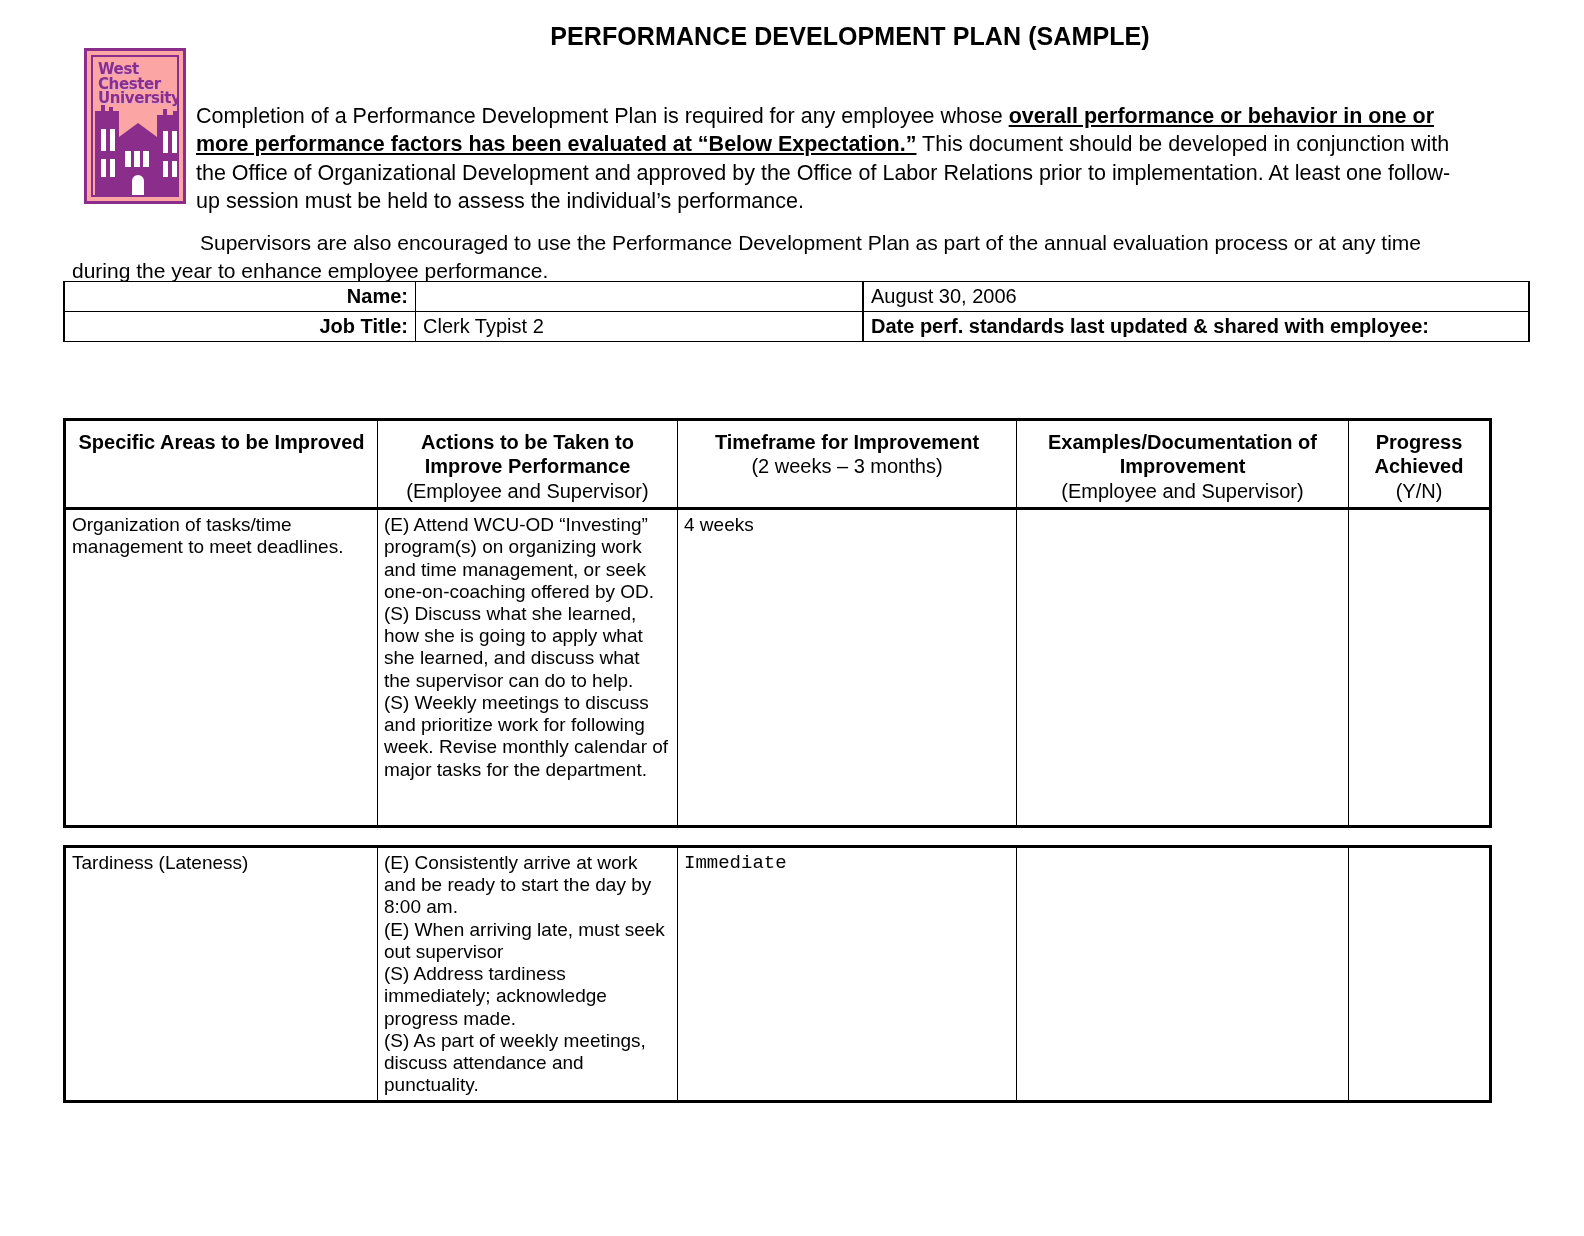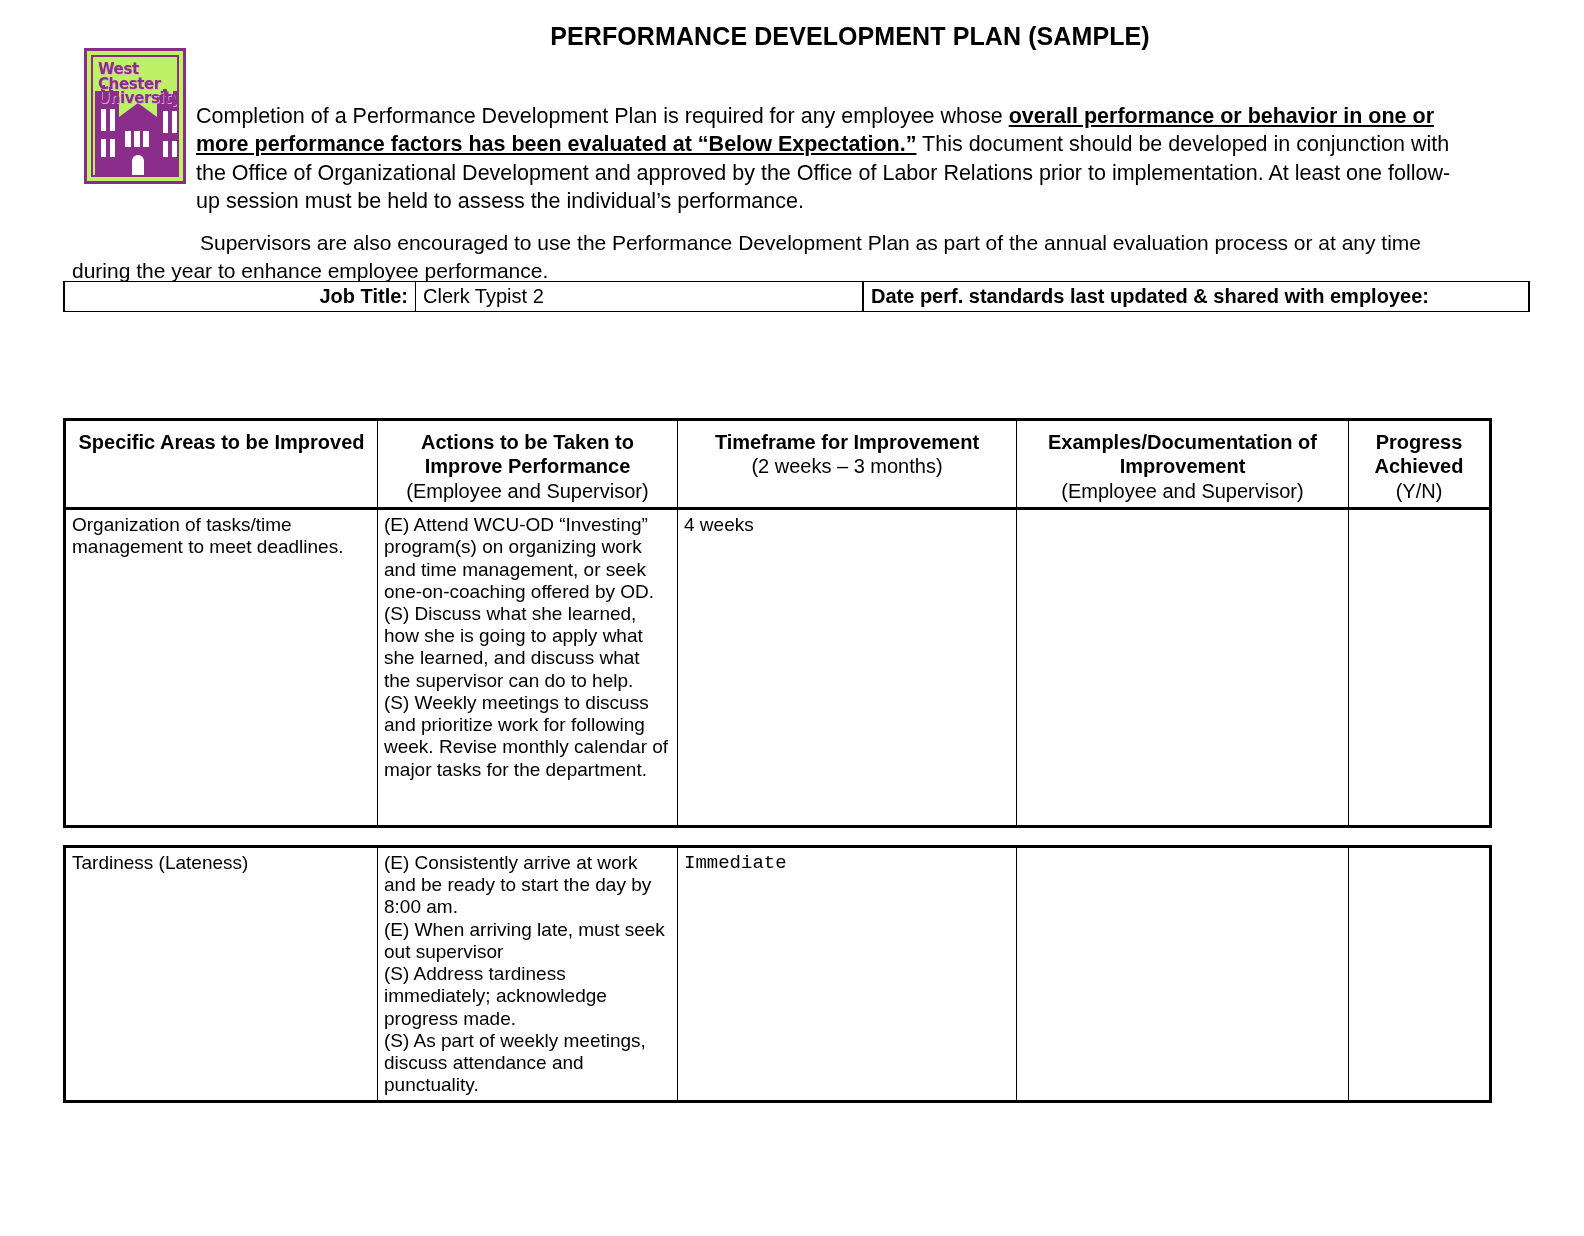--- a/index.html
+++ b/index.html
@@ -20,23 +20,23 @@
   .header-block {
     position: relative;
     padding-top: 22px;
   }
 
   .logo {
     position: absolute;
     left: 84px;
     top: 48px;
     width: 102px;
-    height: 136px;
+    height: 156px;
     border: 3px solid #8B2D8B;
-    background: #bef264;
+    background: #fca5a5;
     box-sizing: border-box;
     overflow: hidden;
   }
   .logo-inner {
     position: absolute;
     inset: 4px;
     border: 2px solid #8B2D8B;
     box-sizing: border-box;
     overflow: hidden;
   }
@@ -223,20 +223,25 @@
   <h1 class="title">PERFORMANCE DEVELOPMENT PLAN (SAMPLE)</h1>
 
   <p class="intro-p1"><span>Completion of a Performance Development Plan is required for any employee whose </span><span class="u-bold">overall performance or behavior in one or more performance factors has been evaluated at “Below Expectation.”</span><span>  This document should be developed in conjunction with the Office of Organizational Development and approved by the Office of Labor Relations prior to implementation.  At least one follow-up session must be held to assess the individual’s performance.</span></p>
 
   <p class="intro-p2">Supervisors are also encouraged to use the Performance Development Plan as part of the annual evaluation process or at any time during the year to enhance employee performance.</p>
 </div>
 
 <table class="info-table">
   <tbody>
     <tr>
+      <td class="lbl">Name:</td>
+      <td class="val"></td>
+      <td class="rgt">August 30, 2006</td>
+    </tr>
+    <tr>
       <td class="lbl">Job Title:</td>
       <td class="val">Clerk Typist 2</td>
       <td class="rgt b">Date perf. standards last updated &amp; shared with employee:</td>
     </tr>
   </tbody>
 </table>
 
 <table class="plan-table" id="table1">
   <tbody>
     <tr class="head">

